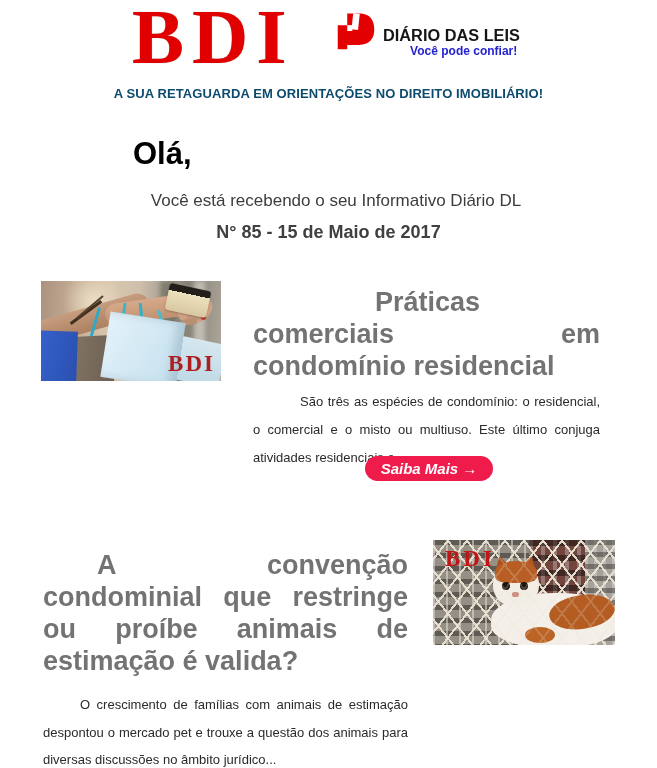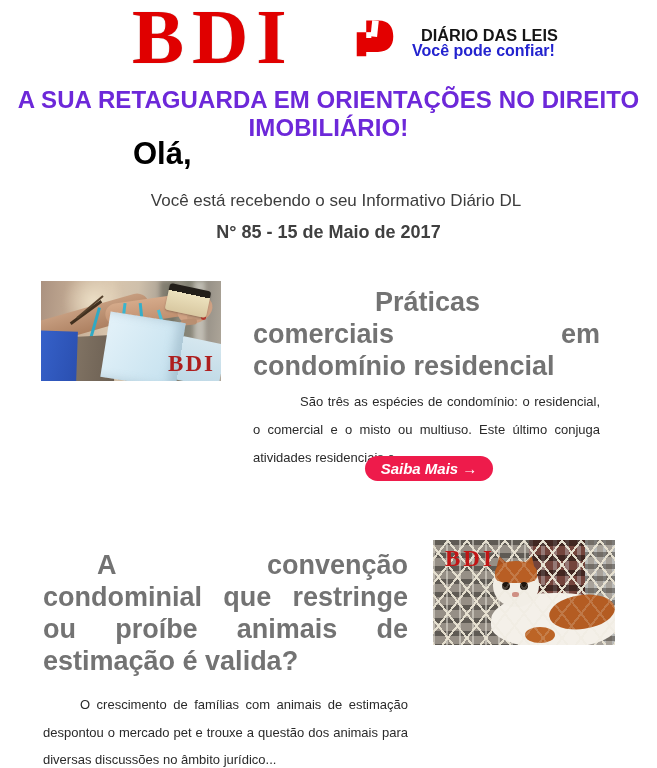--- a/index.html
+++ b/index.html
@@ -4,29 +4,29 @@
 <style>
   * { margin:0; padding:0; box-sizing:border-box; }
   html,body { background:#ffffff; }
   body { font-family:"Liberation Sans", sans-serif; }
   .page { position:relative; width:657px; height:768px; background:#fff; overflow:hidden; margin:0 auto; }
 
   
   .brand { position:absolute; left:132px; top:-2px; font-family:"Liberation Serif", serif;
            font-weight:bold; font-size:78px; line-height:78px; letter-spacing:8px; color:#e00000;
            text-shadow:0 0 1px rgba(90,90,90,.45); }
-  .dl-logo { position:absolute; left:356px; top:12px; display:flex; align-items:flex-end; gap:18px; }
+  .dl-logo { position:absolute; left:337px; top:12px; display:flex; align-items:flex-start; gap:8px; }
   .dl-icon { width:38px; height:38px; display:block; }
   .dl-text-col { margin-top:15px; display:flex; flex-direction:column; align-items:flex-end; }
   .dl-name { font-size:16px; font-weight:bold; color:#151515; letter-spacing:0px; line-height:17px;
              transform:scaleX(1.02); transform-origin:left; white-space:nowrap; }
-  .dl-slogan { font-size:16px; font-weight:bold; color:#2323cf; line-height:12px; margin-top:1px; }
+  .dl-slogan { font-size:12px; font-weight:bold; color:#2323cf; line-height:12px; margin-top:1px; }
 
   .tagline { position:absolute; left:0; right:0; top:86px; text-align:center;
-             font-size:24px; font-weight:bold; color:#6d28d9; letter-spacing:0.1px; }
+             font-size:13px; font-weight:bold; color:#0c4a6e; letter-spacing:0.1px; }
 
   
   .salutation { position:absolute; left:133px; top:136px; font-size:31px; font-weight:bold; color:#000; }
   .intro { position:absolute; left:15px; right:0; top:191px; text-align:center; font-size:17px; color:#3d3d3d; }
   .issue { position:absolute; left:0; right:0; top:222px; text-align:center; font-size:18px; font-weight:bold; color:#404040; }
 
   
   .art-title { font-size:27px; line-height:32px; font-weight:bold; color:#737373; text-align:justify; }
   .art-excerpt { font-size:13px; color:#2a2a2a; text-align:justify; }
 

